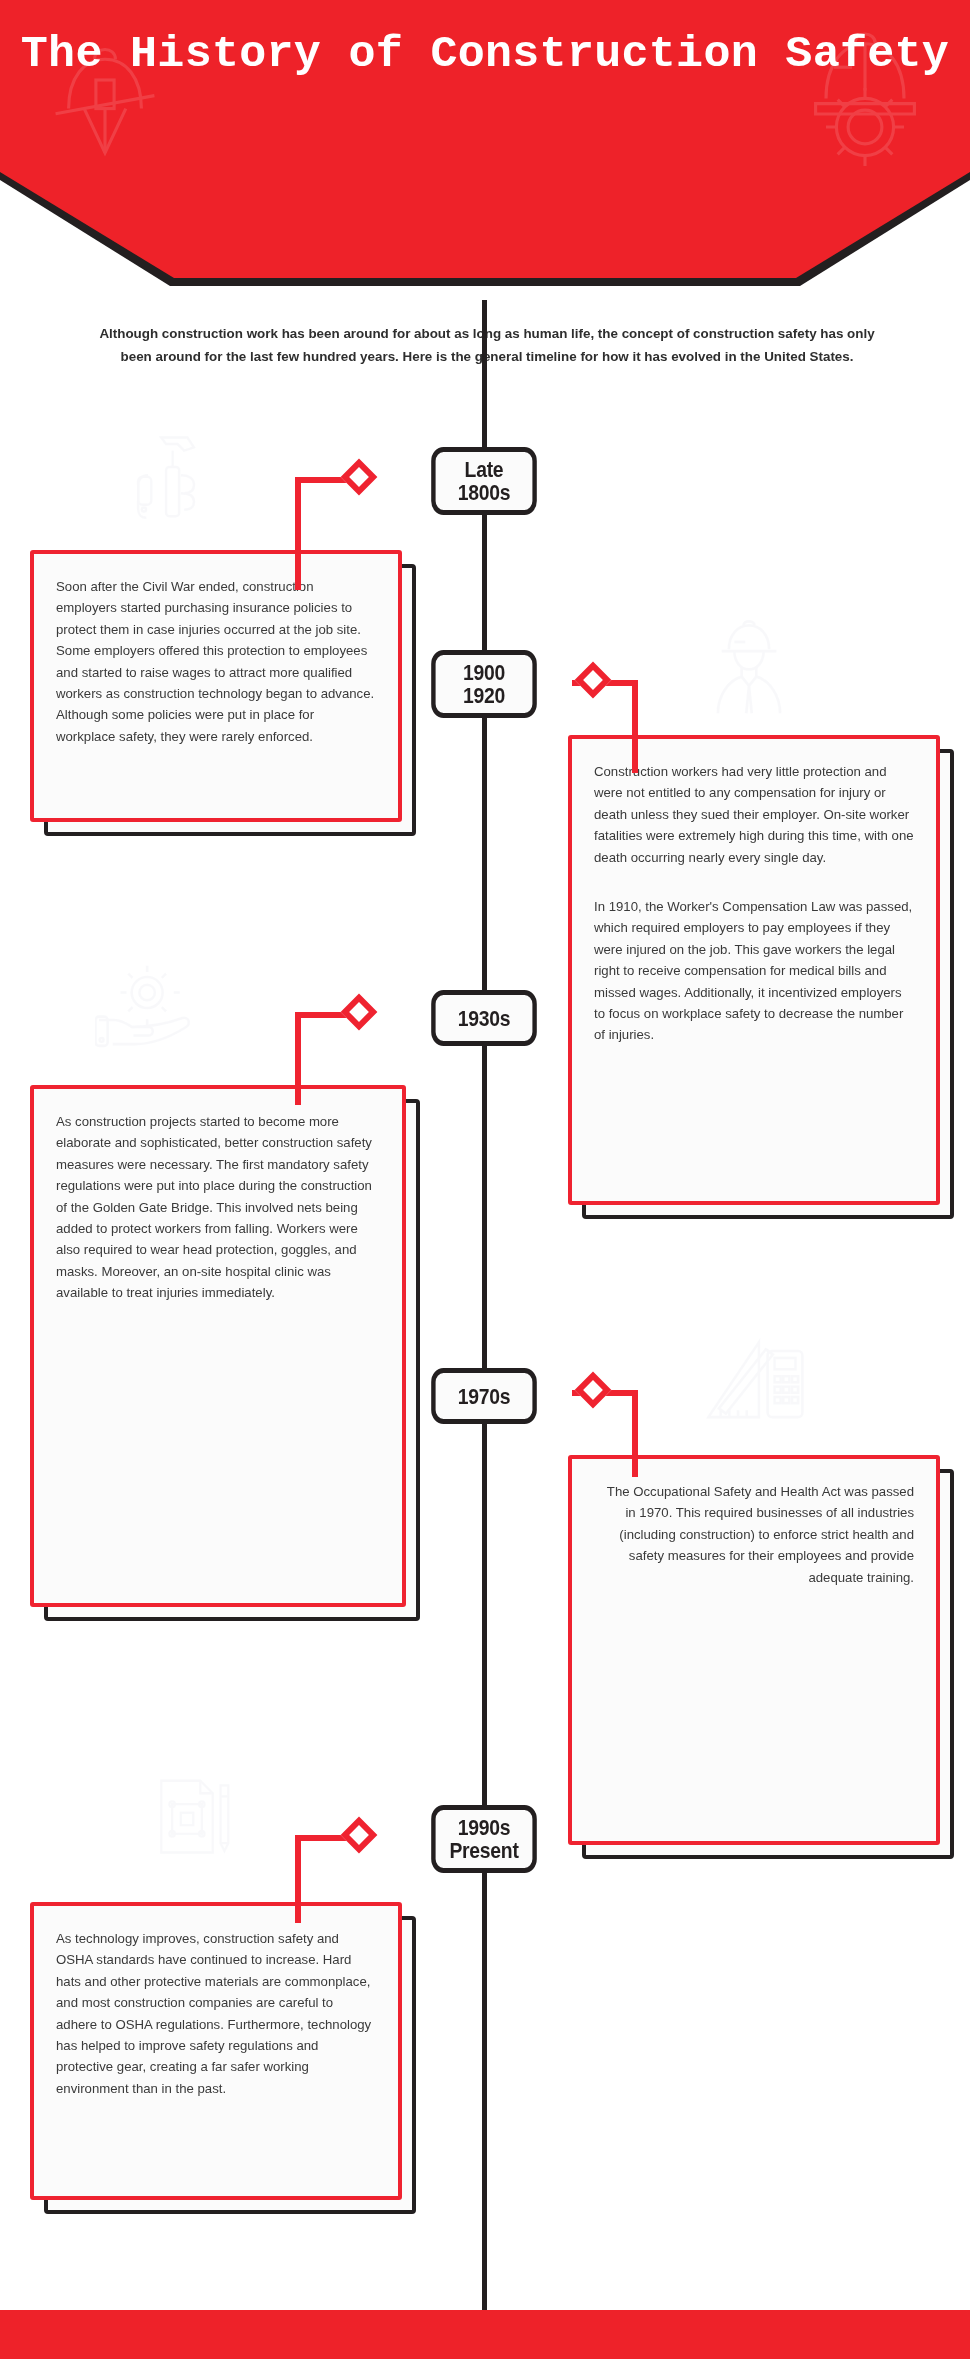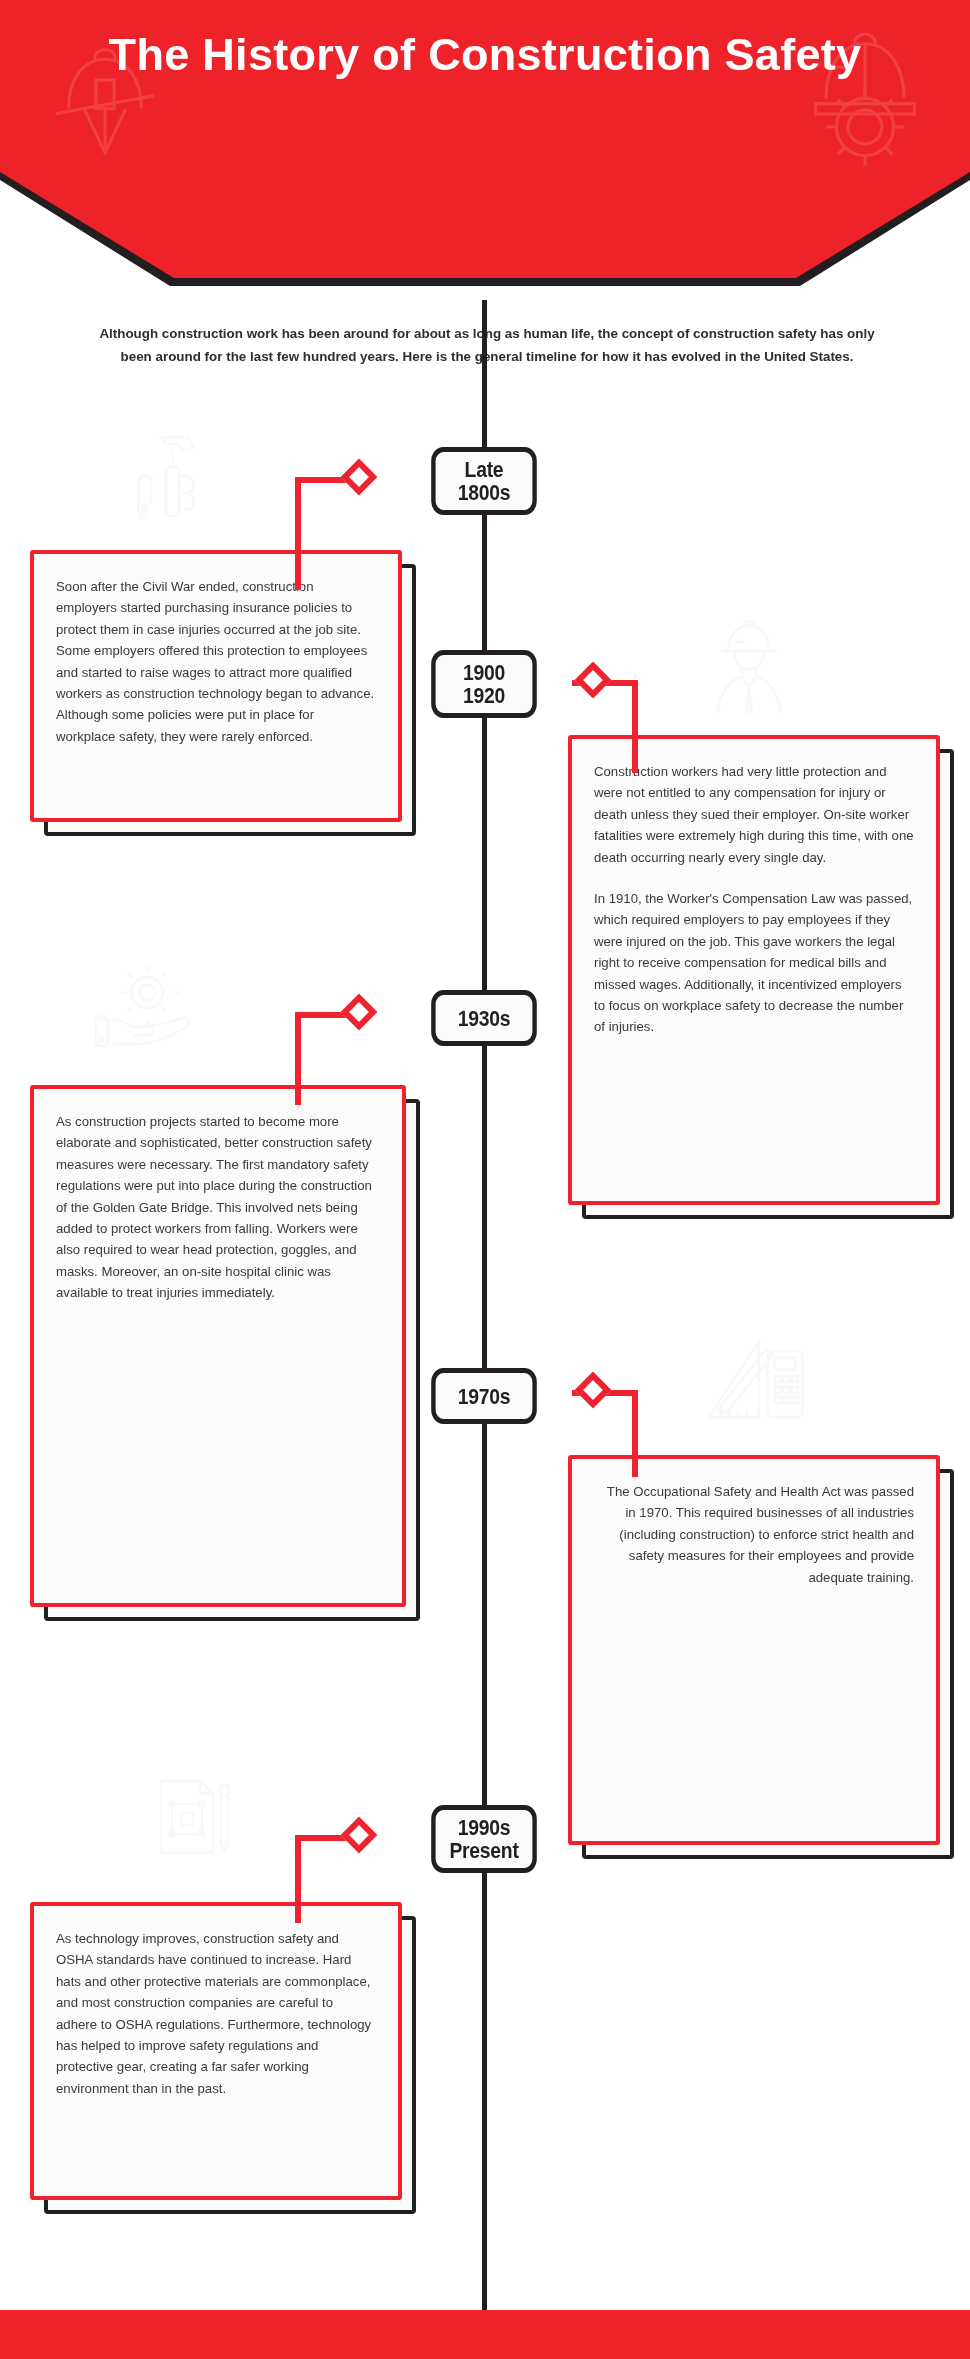--- a/index.html
+++ b/index.html
@@ -18,21 +18,21 @@
     clip-path: polygon(0 0, 970px 0, 970px 176px, 800px 282px, 170px 282px, 0 176px);
   }
   .header-red {
     position:absolute; left:0; top:0; width:970px; height:282px;
     background:#ee2229;
     clip-path: polygon(0 0, 970px 0, 970px 172px, 796px 278px, 174px 278px, 0 172px);
   }
   .header-title {
     position:absolute; left:0; top:26px; width:970px;
     text-align:center; color:#ffffff;
-    font-family:Liberation Sans, sans-serif;
+    font-family:Liberation Mono, monospace;
     font-weight:700; font-size:45px; line-height:57px;
     letter-spacing:0.3px;
     white-space:pre-line;
   }
   .deco-helmet-l { position:absolute; left:40px; top:28px; width:130px; height:130px; opacity:.13; }
   .deco-helmet-r { position:absolute; left:800px; top:22px; width:130px; height:145px; opacity:.13; }
 
   
   .intro {
     position:absolute; left:88px; top:322px; width:798px;
@@ -73,21 +73,21 @@
     border:4px solid #231f20; border-radius:4px; background:#fbfbfb;
   }
   .card .body {
     position:absolute; left:0; top:0; width:100%; height:100%;
     border:4px solid #ef2330; border-radius:3px; background:#fbfbfb;
     padding:22px 22px 18px 22px;
   }
   .card p {
     font-size:13.2px; line-height:21.4px; color:#3a3a3a; font-weight:400;
   }
-  .card p + p { margin-top:20px; }
+  .card p + p { margin-top:28px; }
 
   
   .decor { position:absolute; opacity:.12; z-index:1; }
 
   
   .footer { position:absolute; left:0; bottom:0; width:970px; height:49px; background:#ee2229; }
 </style>
 </head>
 <body>
 

